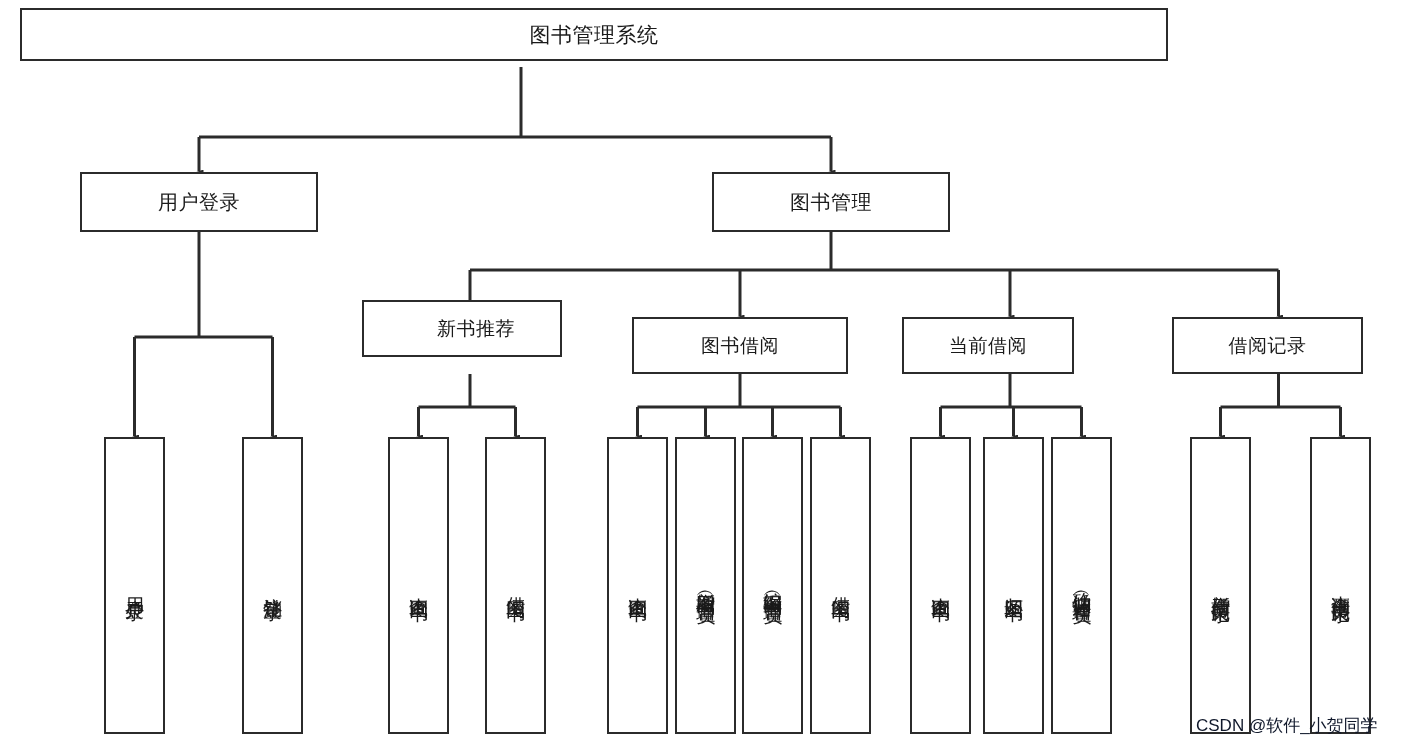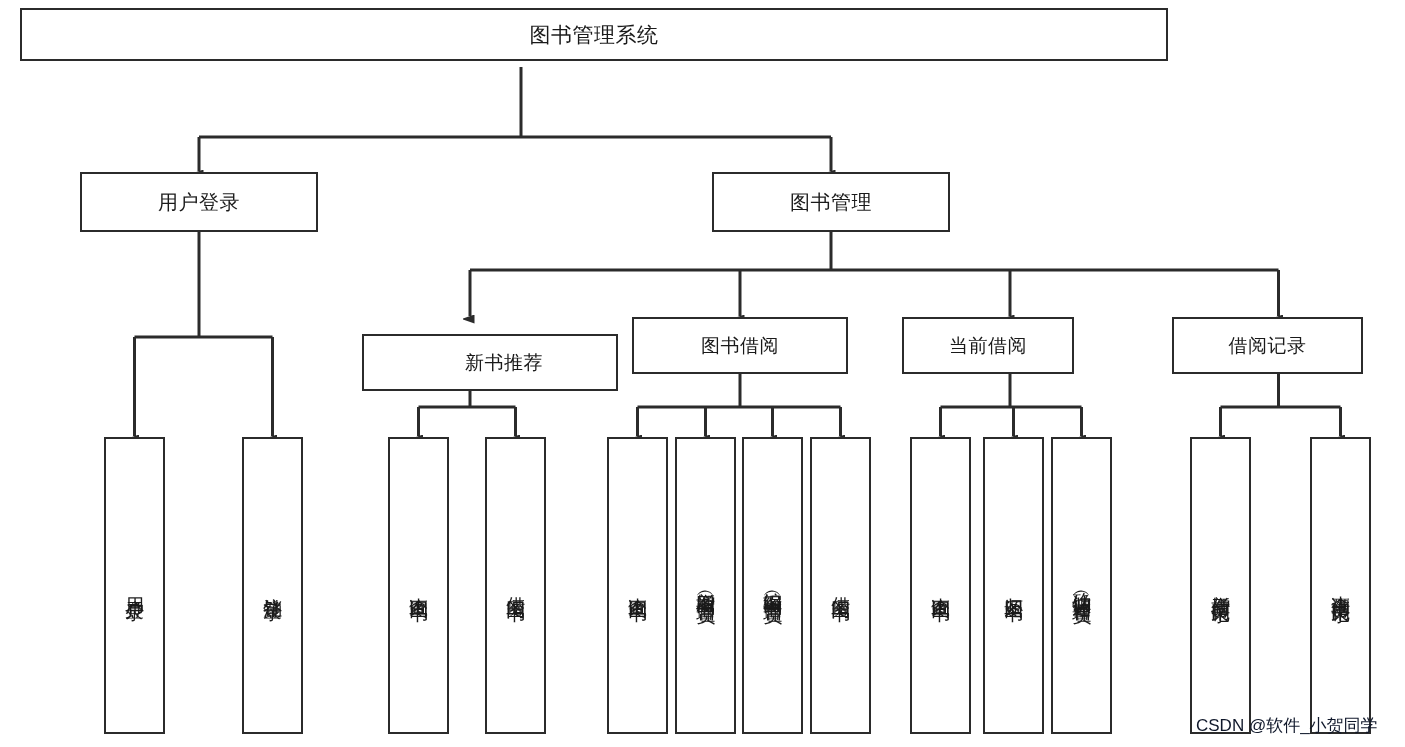--- a/index.html
+++ b/index.html
@@ -117,21 +117,21 @@
     <span class="label">图书管理系统</span>
   </div>
 
   <div class="node lvl1" style="left: 80px; top: 172px; width: 238px; height: 60px;">
     <span class="label">用户登录</span>
   </div>
   <div class="node lvl1" style="left: 712px; top: 172px; width: 238px; height: 60px;">
     <span class="label">图书管理</span>
   </div>
 
-  <div class="node lvl2" style="left: 362px; top: 334px; width: 256px; height: 57px; padding-left: 28px;">
+  <div class="node lvl2" style="left: 362px; top: 300px; width: 200px; height: 57px; padding-left: 28px;">
     <span class="label">新书推荐</span>
   </div>
   <div class="node lvl2" style="left: 632px; top: 317px; width: 216px; height: 57px;">
     <span class="label">图书借阅</span>
   </div>
   <div class="node lvl2" style="left: 902px; top: 317px; width: 172px; height: 57px;">
     <span class="label">当前借阅</span>
   </div>
   <div class="node lvl2" style="left: 1172px; top: 317px; width: 191px; height: 57px;">
     <span class="label">借阅记录</span>

